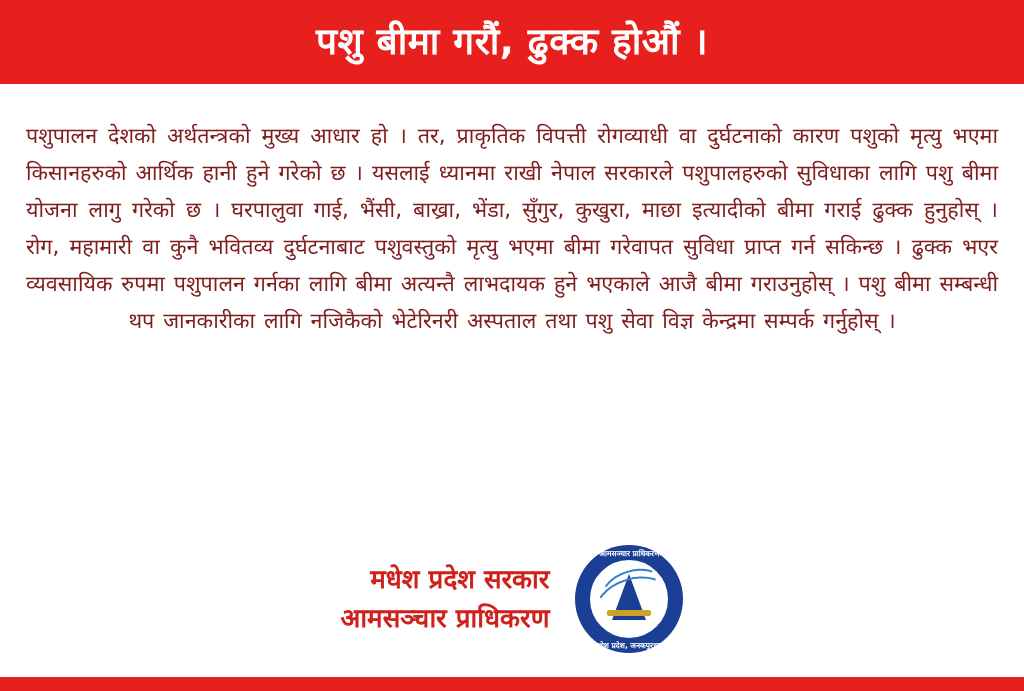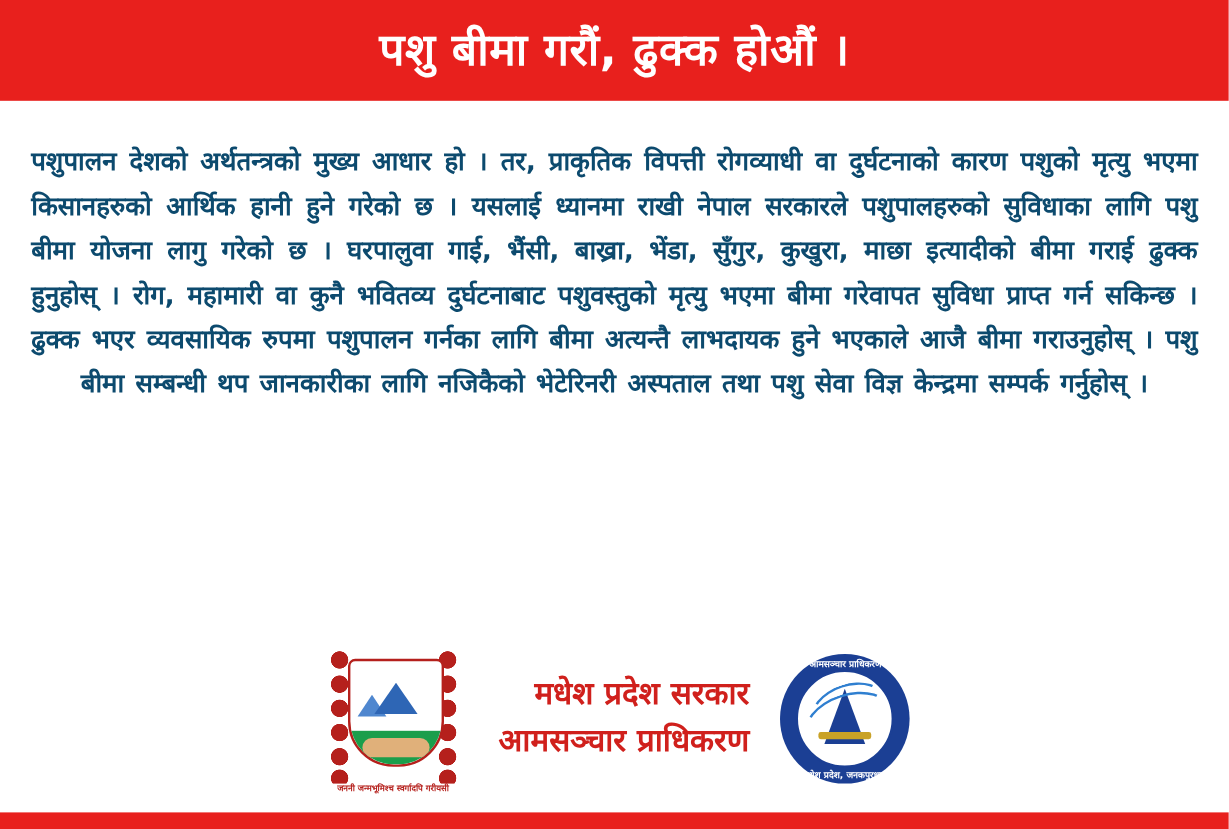--- a/index.html
+++ b/index.html
@@ -40,26 +40,26 @@
     text-align: center;
     line-height: 1.2;
     font-family: "DejaVu Sans", "Liberation Sans", sans-serif;
   }
   .body-wrap {
     flex: 1 1 auto;
     padding: 34px 26px 0 26px;
     box-sizing: border-box;
   }
   .body-text {
-    color: #0c4a6e;
+    color: #7f1d1d;
     font-size: 21.5px;
     line-height: 1.72;
     text-align: justify;
     text-align-last: center;
-    font-weight: bold;
+    font-weight: normal;
     font-family: "DejaVu Sans", "Liberation Sans", sans-serif;
     word-spacing: 2px;
   }
   .logos-row {
     height: 150px;
     display: flex;
     align-items: center;
     justify-content: center;
     gap: 26px;
     padding-bottom: 6px;
@@ -228,31 +228,20 @@
   <div class="top-banner">
     <div class="top-banner-text">पशु बीमा गरौं, ढुक्क होऔं ।</div>
   </div>
 
   <div class="body-wrap">
     <div class="body-text">पशुपालन देशको अर्थतन्त्रको मुख्य आधार हो । तर, प्राकृतिक विपत्ती रोगव्याधी वा दुर्घटनाको कारण पशुको मृत्यु भएमा किसानहरुको आर्थिक हानी हुने गरेको छ । यसलाई ध्यानमा राखी नेपाल सरकारले पशुपालहरुको सुविधाका लागि पशु बीमा योजना लागु गरेको छ । घरपालुवा गाई, भैंसी, बाख्रा, भेंडा, सुँगुर, कुखुरा, माछा इत्यादीको बीमा गराई ढुक्क हुनुहोस् । रोग, महामारी वा कुनै भवितव्य दुर्घटनाबाट पशुवस्तुको मृत्यु भएमा बीमा गरेवापत सुविधा प्राप्त गर्न सकिन्छ । ढुक्क भएर व्यवसायिक रुपमा पशुपालन गर्नका लागि बीमा अत्यन्तै लाभदायक हुने भएकाले आजै बीमा गराउनुहोस् । पशु बीमा सम्बन्धी थप जानकारीका लागि नजिकैको भेटेरिनरी अस्पताल तथा पशु सेवा विज्ञ केन्द्रमा सम्पर्क गर्नुहोस् ।</div>
   </div>
 
   <div class="logos-row">
 
-    <div class="emblem">
-      <div class="wreath-left"></div>
-      <div class="wreath-right"></div>
-      <div class="shield">
-        <div class="peak2"></div>
-        <div class="peak"></div>
-        <div class="ground"></div>
-        <div class="hands"></div>
-      </div>
-      <div class="ribbon">जननी जन्मभूमिश्च स्वर्गादपि गरीयसी</div>
-    </div>
 
     <div class="gov-text">
       <div>मधेश प्रदेश सरकार</div>
       <div>आमसञ्चार प्राधिकरण</div>
     </div>
 
     <div class="authority-logo">
       <div class="ring-outer"></div>
       <div class="band-top">आमसञ्चार प्राधिकरण</div>
       <div class="band-bottom">मधेश प्रदेश, जनकपुरधाम</div>

